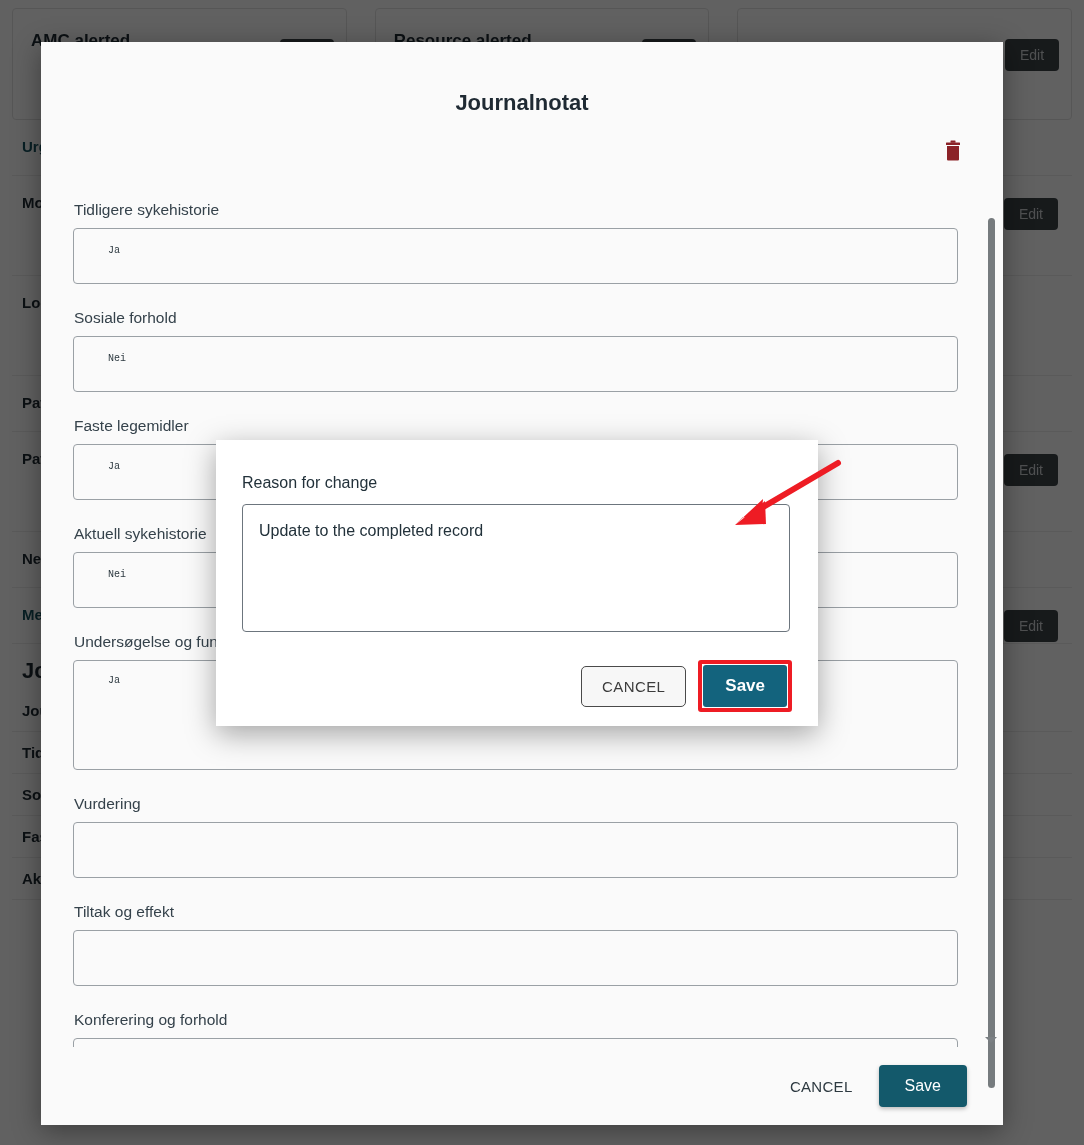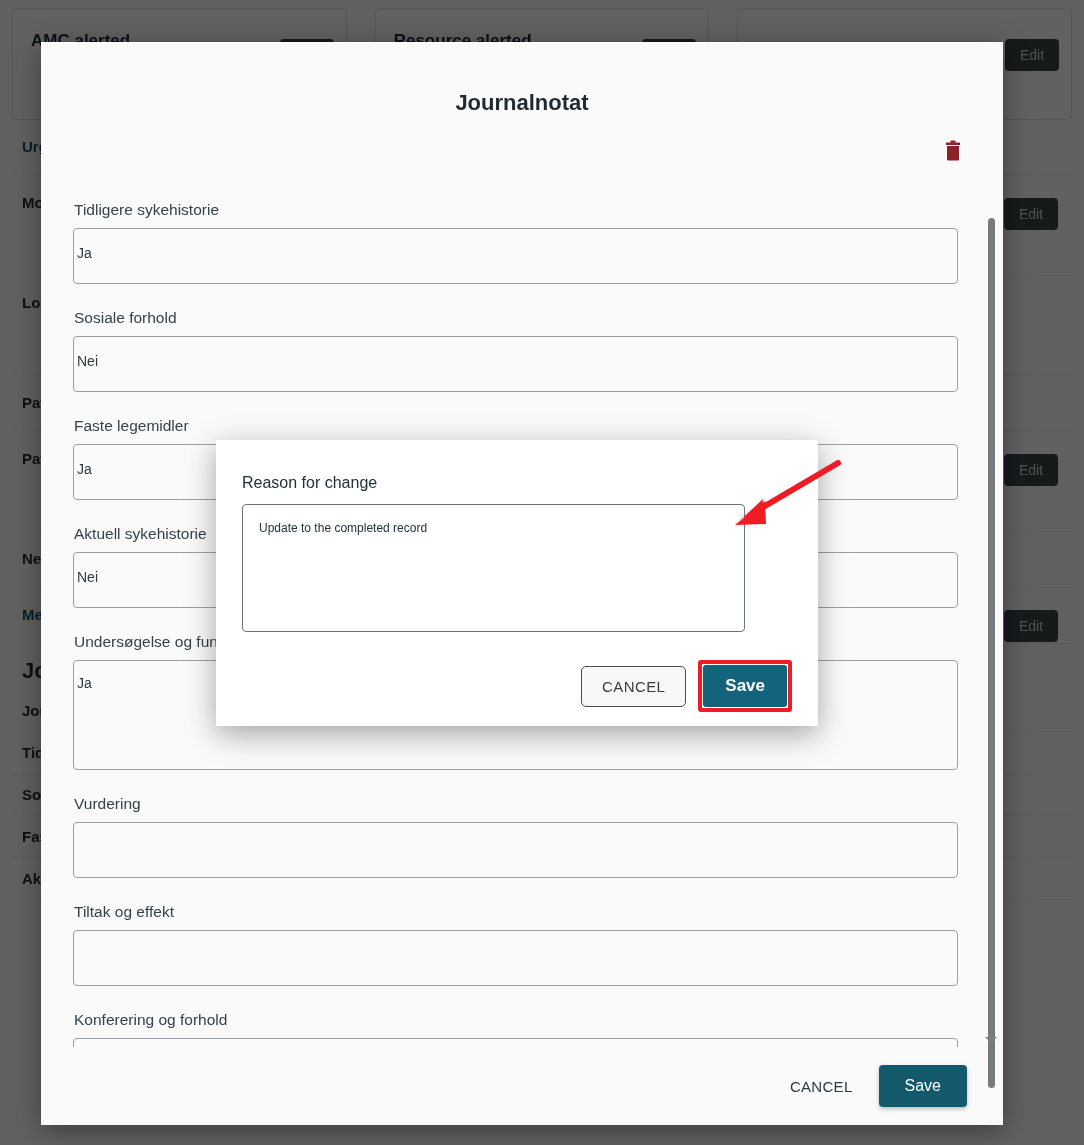--- a/index.html
+++ b/index.html
@@ -94,25 +94,25 @@
   }
   .field-group { margin-bottom: 4px; }
   .field-label {
     font-size: 15.5px; color: #35424b;
     margin: 0 0 9px 1px;
   }
   .field-box {
     border: 1px solid #9aa0a5;
     border-radius: 4px;
     background: transparent;
-    font-size: 14px;
+    font-size: 10px;
     color: #2d3940;
-    padding: 14px 0 0 3px;
+    padding: 14px 0 0 34px;
     margin-bottom: 17px;
-    font-family: Liberation Sans, sans-serif;
+    font-family: Liberation Mono, monospace;
     width: 100%;
     resize: none;
     line-height: 1.2;
   }
   .field-box.h56 { height: 56px; padding-top: 16px; }
   .field-box.h110 { height: 110px; }
 
   
   #outer-scrollbar {
     position: absolute;
@@ -164,24 +164,24 @@
     left: 216px; top: 440px;
     width: 602px; height: 286px;
     background: #ffffff;
     box-shadow: 0 8px 28px rgba(0,0,0,0.35);
     padding: 34px 26px 0 26px;
   }
   #inner-label {
     font-size: 16px; color: #22313a; margin-bottom: 12px;
   }
   #inner-textarea {
-    width: 503px; height: 128px;
+    width: 548px; height: 128px;
     border: 1px solid #6c757d; border-radius: 4px;
     background: #fff;
-    font-size: 12px; color: #22313a;
+    font-size: 16px; color: #22313a;
     padding: 16px 0 0 16px;
     font-family: "Liberation Sans", sans-serif;
     resize: none; line-height: 1.2;
   }
   #inner-actions {
     position: absolute; right: 26px; bottom: 14px;
     display: flex; align-items: center; gap: 12px;
   }
   .btn-outline-cancel {
     background: #f7f7f7; color: #3c3c3c;

